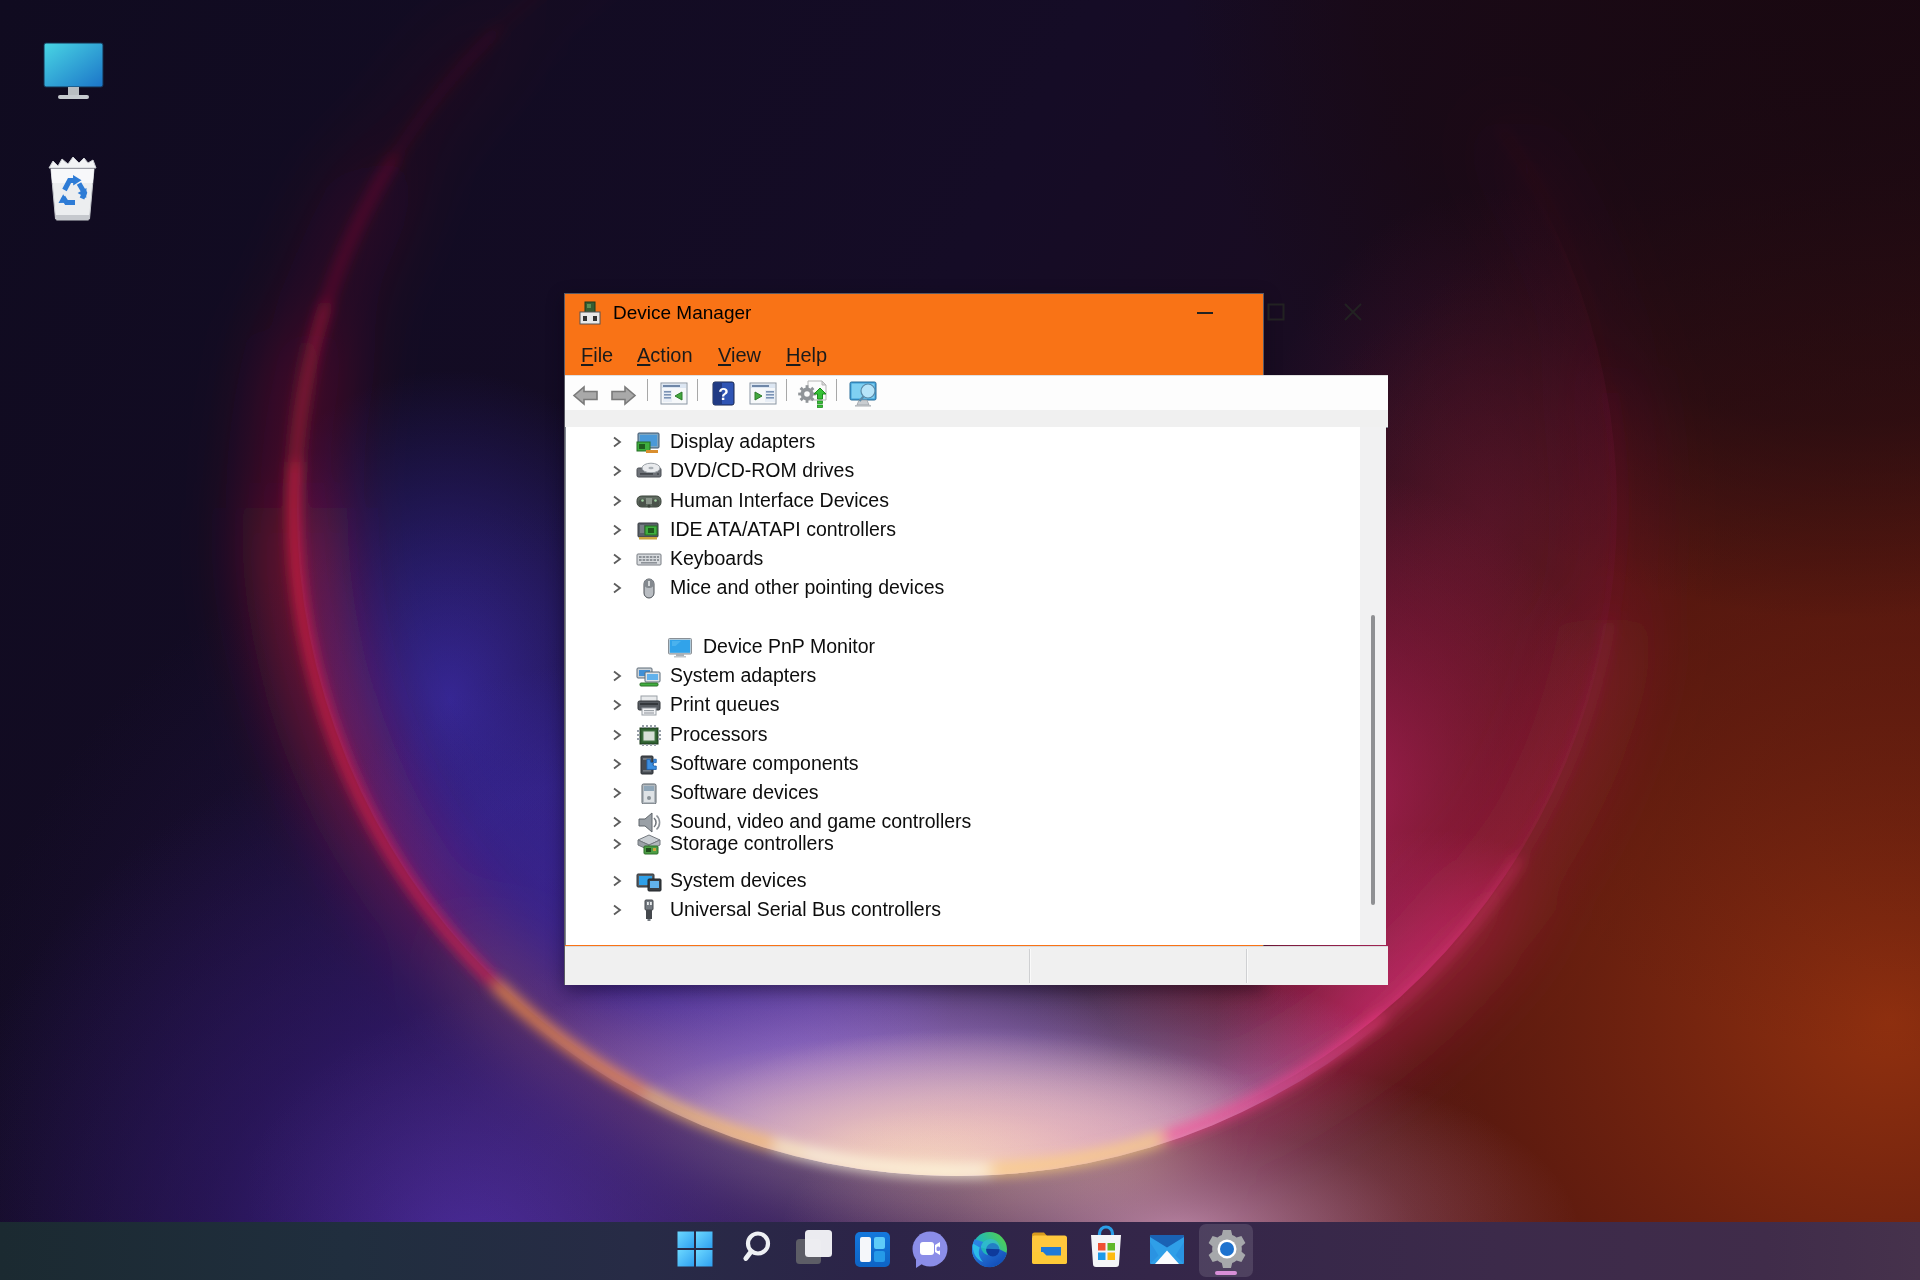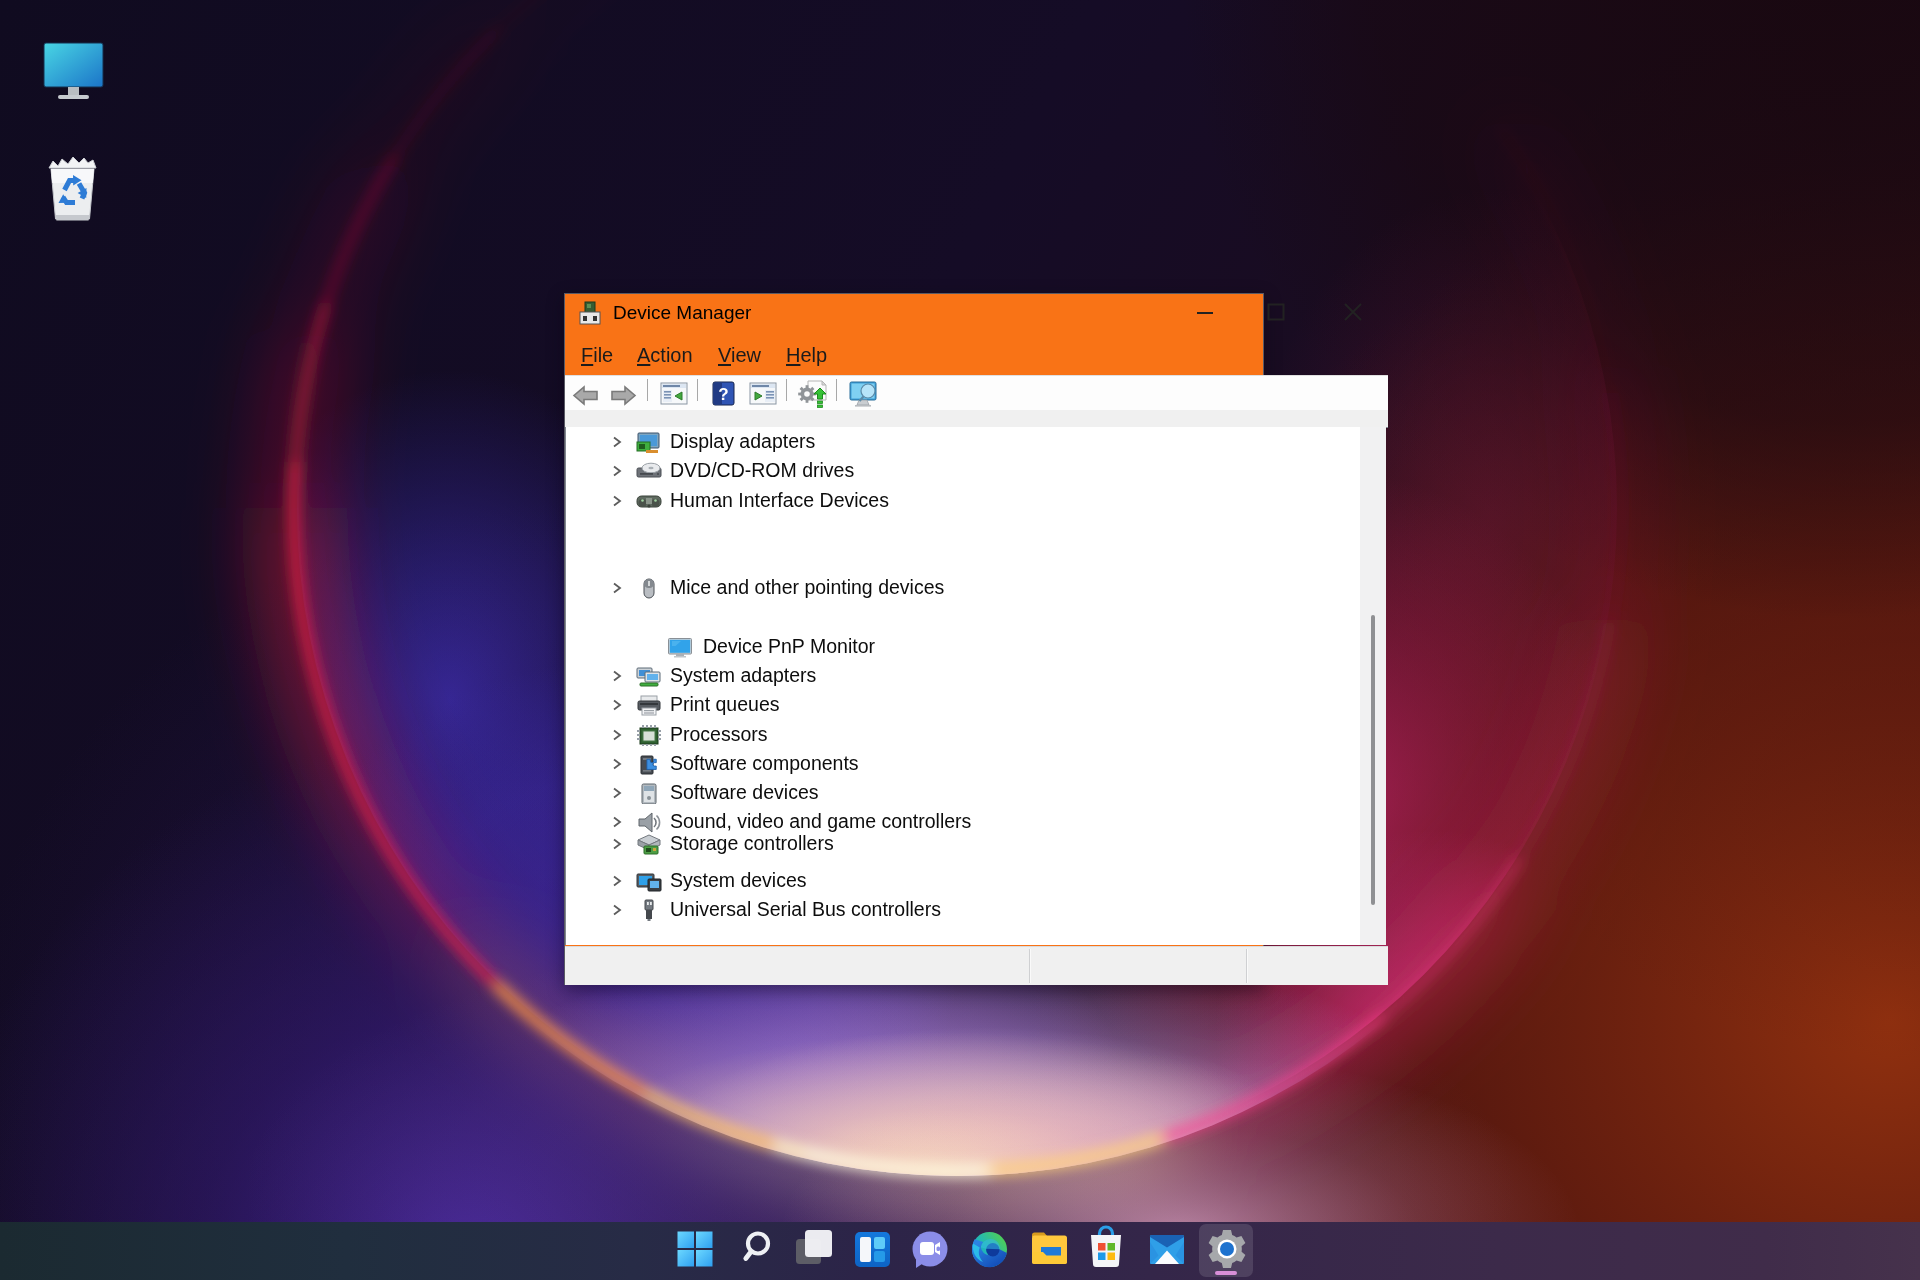--- a/index.html
+++ b/index.html
@@ -479,20 +479,38 @@
         </div>
   <div class="row" style="top:59.7px">
           <svg class="chev" width="14" height="14" viewBox="0 0 14 14">
             <path d="M4 2.5 L10 7 L4 11.5" fill="none" stroke="#5c5c5c" stroke-width="1.8"></path>
           </svg>
           <svg class="ticon" width="26" height="22" viewBox="0 0 26 22">
             <use href="#i-hid"></use>
           </svg>
           <span class="lbl">Human Interface Devices</span>
         </div>
+  <div class="row" style="top:88.9px">
+          <svg class="chev" width="14" height="14" viewBox="0 0 14 14">
+            <path d="M4 2.5 L10 7 L4 11.5" fill="none" stroke="#5c5c5c" stroke-width="1.8"></path>
+          </svg>
+          <svg class="ticon" width="26" height="22" viewBox="0 0 26 22">
+            <use href="#i-ide"></use>
+          </svg>
+          <span class="lbl">IDE ATA/ATAPI controllers</span>
+        </div>
+  <div class="row" style="top:118.1px">
+          <svg class="chev" width="14" height="14" viewBox="0 0 14 14">
+            <path d="M4 2.5 L10 7 L4 11.5" fill="none" stroke="#5c5c5c" stroke-width="1.8"></path>
+          </svg>
+          <svg class="ticon" width="26" height="22" viewBox="0 0 26 22">
+            <use href="#i-kbd"></use>
+          </svg>
+          <span class="lbl">Keyboards</span>
+        </div>
   <div class="row" style="top:147.3px">
           <svg class="chev" width="14" height="14" viewBox="0 0 14 14">
             <path d="M4 2.5 L10 7 L4 11.5" fill="none" stroke="#5c5c5c" stroke-width="1.8"></path>
           </svg>
           <svg class="ticon" width="26" height="22" viewBox="0 0 26 22">
             <use href="#i-mouse"></use>
           </svg>
           <span class="lbl">Mice and other pointing devices</span>
         </div>
   <div class="row" style="top:205.8px">

